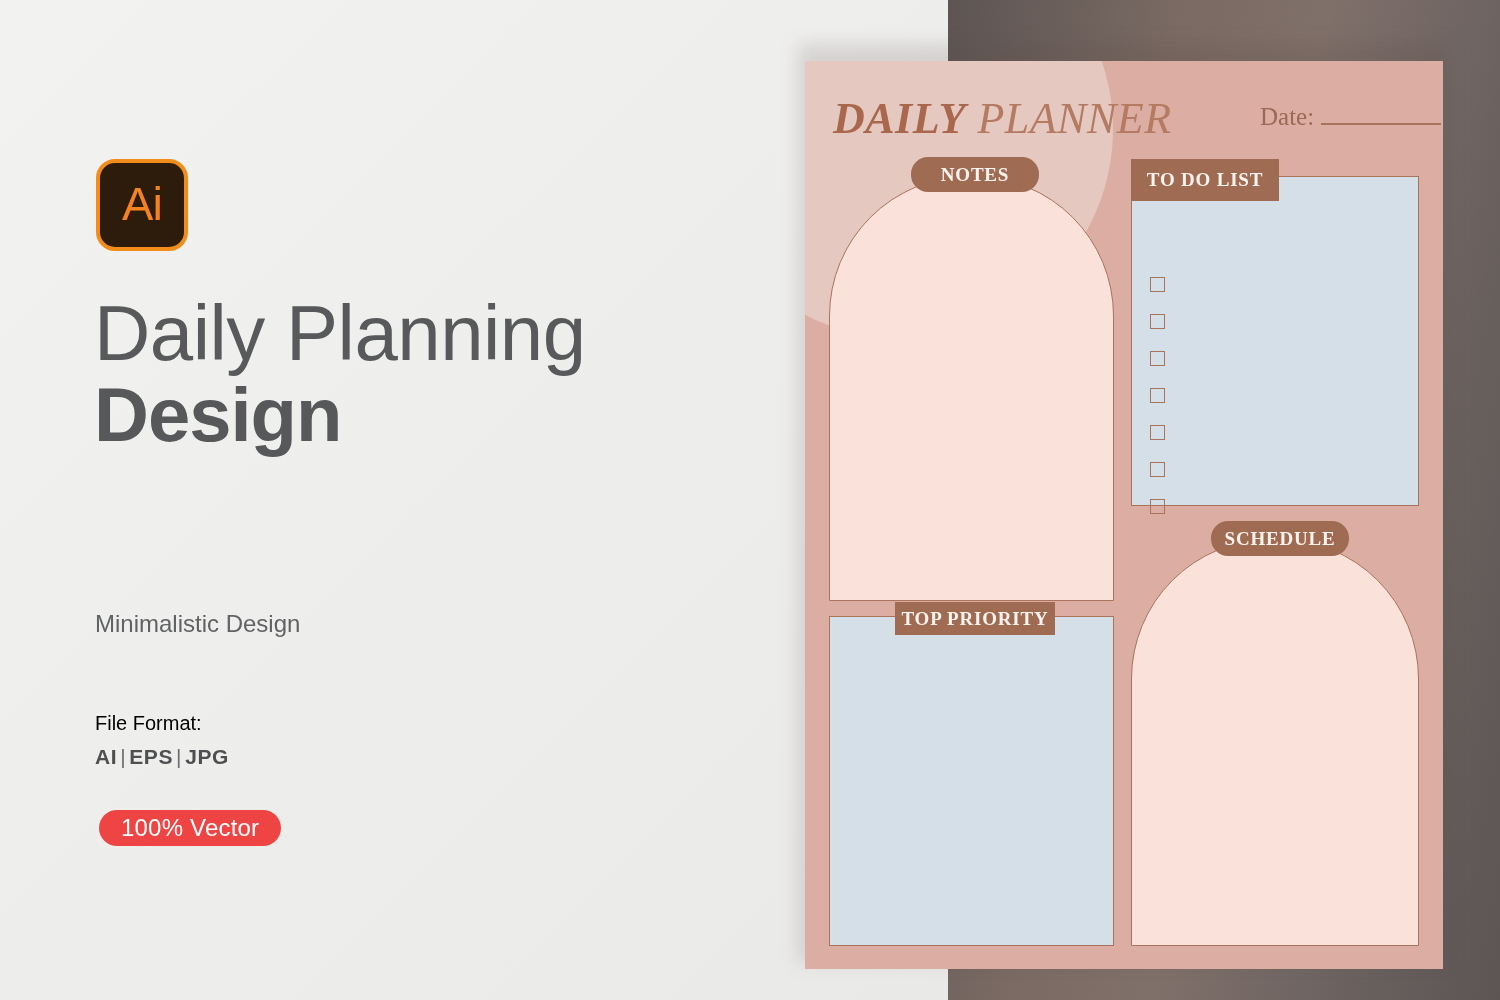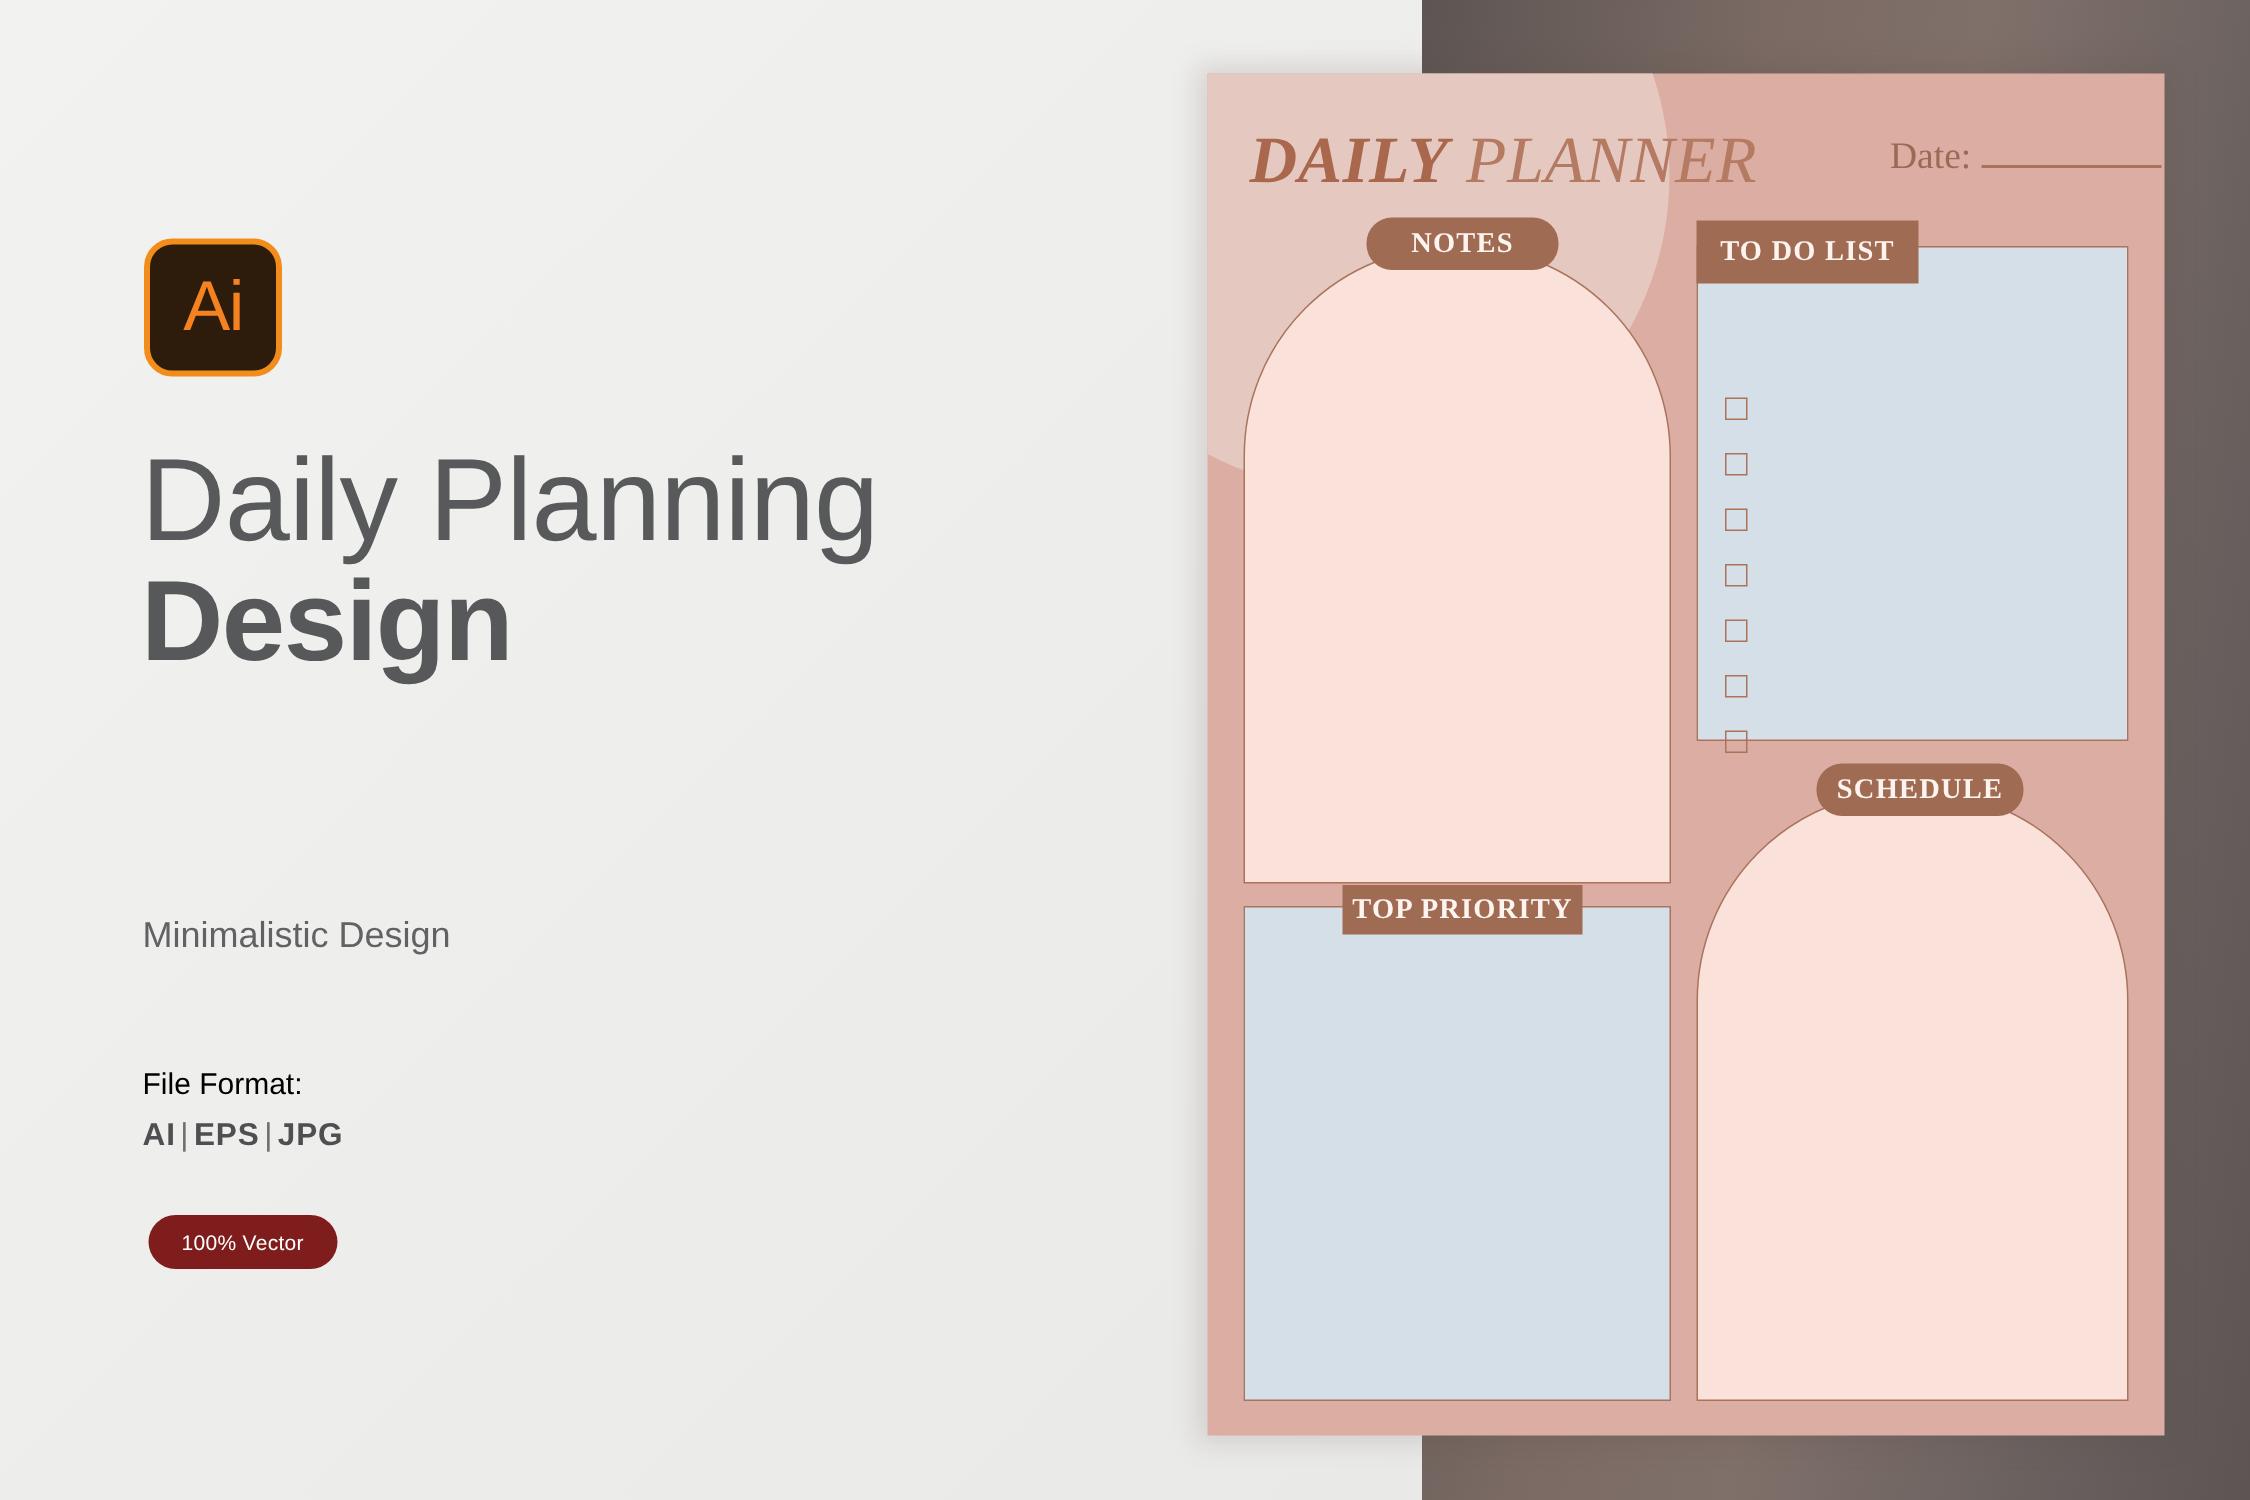--- a/index.html
+++ b/index.html
@@ -114,41 +114,41 @@
     color: #6d6e6f;
     padding: 0 3px;
   }
 
   .vector-badge {
     position: absolute;
     left: 99px; top: 810px;
     height: 36px;
     padding: 0 22px;
     border-radius: 18px;
-    background: #7f1d1d;
+    background: #ef4444;
     color: #ffffff;
-    font-size: 14px;
+    font-size: 24px;
     font-weight: 400;
     display: flex;
     align-items: center;
     justify-content: center;
     letter-spacing: 0.2px;
   }
 
   
   .planner-shadow {
     position: absolute;
     left: 798px; top: 44px;
     width: 650px; height: 918px;
     background: rgba(90,70,65,0.16);
     filter: blur(9px);
   }
   .planner {
     position: absolute;
-    left: 805px; top: 49px;
+    left: 805px; top: 61px;
     width: 638px; height: 908px;
     background: #dcaea3;
     overflow: hidden;
   }
   .deco-circle {
     position: absolute;
     left: -112px; top: -142px;
     width: 420px; height: 420px;
     border-radius: 50%;
     background: #e5c8c0;

